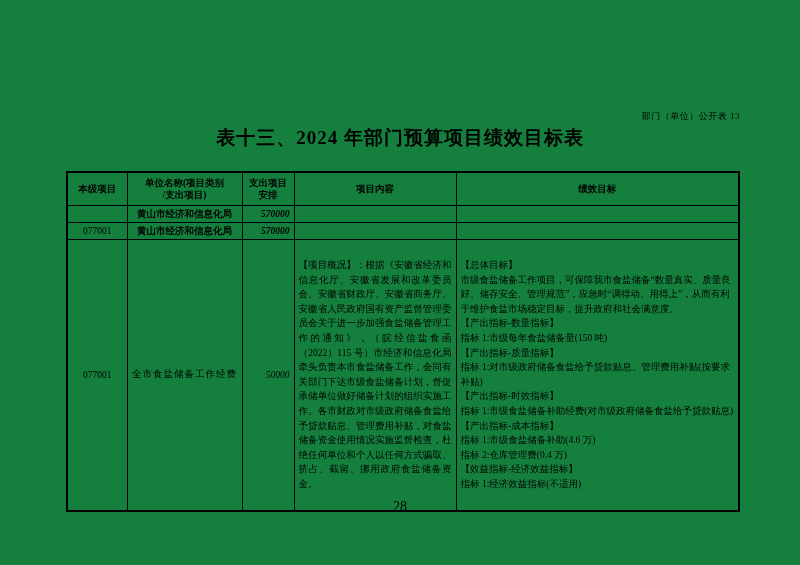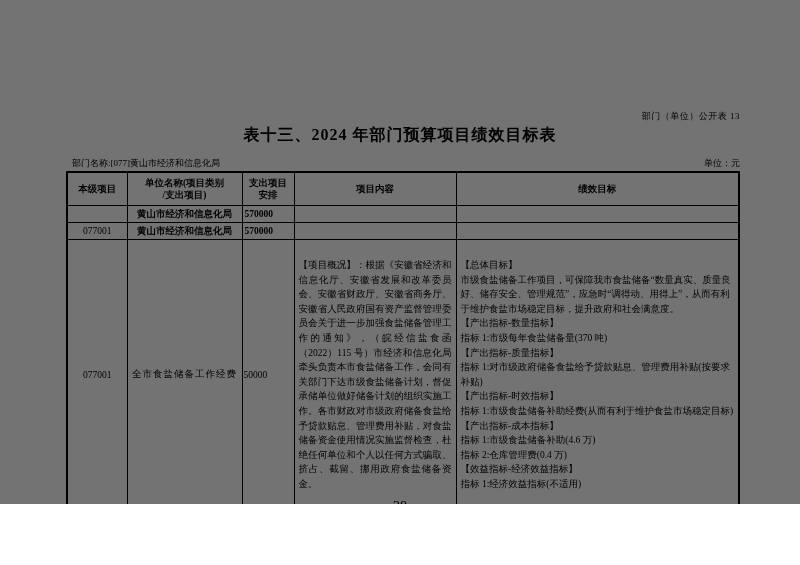--- a/index.html
+++ b/index.html
@@ -1,30 +1,30 @@
 <!DOCTYPE html>
 <html><head>
 <meta charset="utf-8">
 <style>
   html,body { margin:0; padding:0; background:#ffffff; }
   .page {
     position:relative;
-    width:800px; height:504px;
-    background:#737373;
+    width:800px; height:565px;
+    background:#15803d;
     color:#000;
     font-family:"Liberation Serif","DejaVu Serif",serif;
     overflow:hidden;
   }
   .doc-ref {
     position:absolute; top:110px; right:60px;
     font-size:9px; letter-spacing:0.5px;
   }
   .title {
     position:absolute; top:125px; left:0; width:100%;
-    text-align:center; font-size:16px; font-weight:bold;
+    text-align:center; font-size:19px; font-weight:bold;
     letter-spacing:1px;
   }
   .subline {
     position:absolute; top:157px; left:72px; right:60px;
     display:flex; justify-content:space-between;
     font-size:9px;
   }
   table.budget-table {
     position:absolute; top:171px; left:66px;
     width:672px;
@@ -41,21 +41,21 @@
     vertical-align:middle;
     line-height:12px; padding:3px 2px;
     height:26px;
   }
   .sum-row td { height:16px; padding:0 2px; line-height:13px; vertical-align:middle; }
   .bold { font-weight:bold; }
   .align-left { text-align:left; }
   .align-right { text-align:right; }
   .c-code { text-align:center; }
   .c-name { text-align:center; }
-  td.c-num { text-align:left; padding-right:4px; }
+  td.c-num { text-align:right; padding-right:4px;font-style:italic; }
   .project-row td { vertical-align:middle; }
   .project-row td.c-name { letter-spacing:1px; }
   .project-row td.c-content,
   .project-row td.c-target {
     vertical-align:top;
     padding:18px 4px;
     line-height:14.6px;
     text-align:justify;
   }
   .c-target .t-line { text-align:left; }
@@ -66,24 +66,20 @@
 </style>
 </head>
 <body>
 
 <div class="page">
 
   <div class="doc-ref">部门（单位）公开表 13</div>
 
   <div class="title">表十三、2024 年部门预算项目绩效目标表</div>
 
-  <div class="subline">
-    <span>部门名称:[077]黄山市经济和信息化局</span>
-    <span>单位：元</span>
-  </div>
 
   <table class="budget-table">
     <colgroup>
       <col style="width:60px">
       <col style="width:115px">
       <col style="width:52px">
       <col style="width:162px">
       <col style="width:283px">
     </colgroup>
     <thead>
@@ -126,25 +122,25 @@
         <td class="c-code">077001</td>
         <td class="c-name">全市食盐储备工作经费</td>
         <td class="c-num">50000</td>
         <td class="c-content">
           <div>【项目概况】：根据《安徽省经济和信息化厅、安徽省发展和改革委员会、安徽省财政厅、安徽省商务厅、安徽省人民政府国有资产监督管理委员会关于进一步加强食盐储备管理工作的通知》，（皖经信盐食函（2022）115 号）市经济和信息化局牵头负责本市食盐储备工作，会同有关部门下达市级食盐储备计划，督促承储单位做好储备计划的组织实施工作。各市财政对市级政府储备食盐给予贷款贴息、管理费用补贴，对食盐储备资金使用情况实施监督检查，杜绝任何单位和个人以任何方式骗取、挤占、截留、挪用政府食盐储备资金。</div>
         </td>
         <td class="c-target">
           <div class="t-line">【总体目标】</div>
           <div class="t-line">市级食盐储备工作项目，可保障我市食盐储备“数量真实、质量良好、储存安全、管理规范”，应急时“调得动、用得上”，从而有利于维护食盐市场稳定目标，提升政府和社会满意度。</div>
           <div class="t-line">【产出指标-数量指标】</div>
-          <div class="t-line">指标 1:市级每年食盐储备量(370 吨)</div>
+          <div class="t-line">指标 1:市级每年食盐储备量(150 吨)</div>
           <div class="t-line">【产出指标-质量指标】</div>
           <div class="t-line">指标 1:对市级政府储备食盐给予贷款贴息、管理费用补贴(按要求补贴)</div>
           <div class="t-line">【产出指标-时效指标】</div>
-          <div class="t-line">指标 1:市级食盐储备补助经费(从而有利于维护食盐市场稳定目标)</div>
+          <div class="t-line">指标 1:市级食盐储备补助经费(对市级政府储备食盐给予贷款贴息)</div>
           <div class="t-line">【产出指标-成本指标】</div>
           <div class="t-line">指标 1:市级食盐储备补助(4.6 万)</div>
           <div class="t-line">指标 2:仓库管理费(0.4 万)</div>
           <div class="t-line">【效益指标-经济效益指标】</div>
           <div class="t-line">指标 1:经济效益指标(不适用)</div>
         </td>
       </tr>
     </tbody>
   </table>
 

